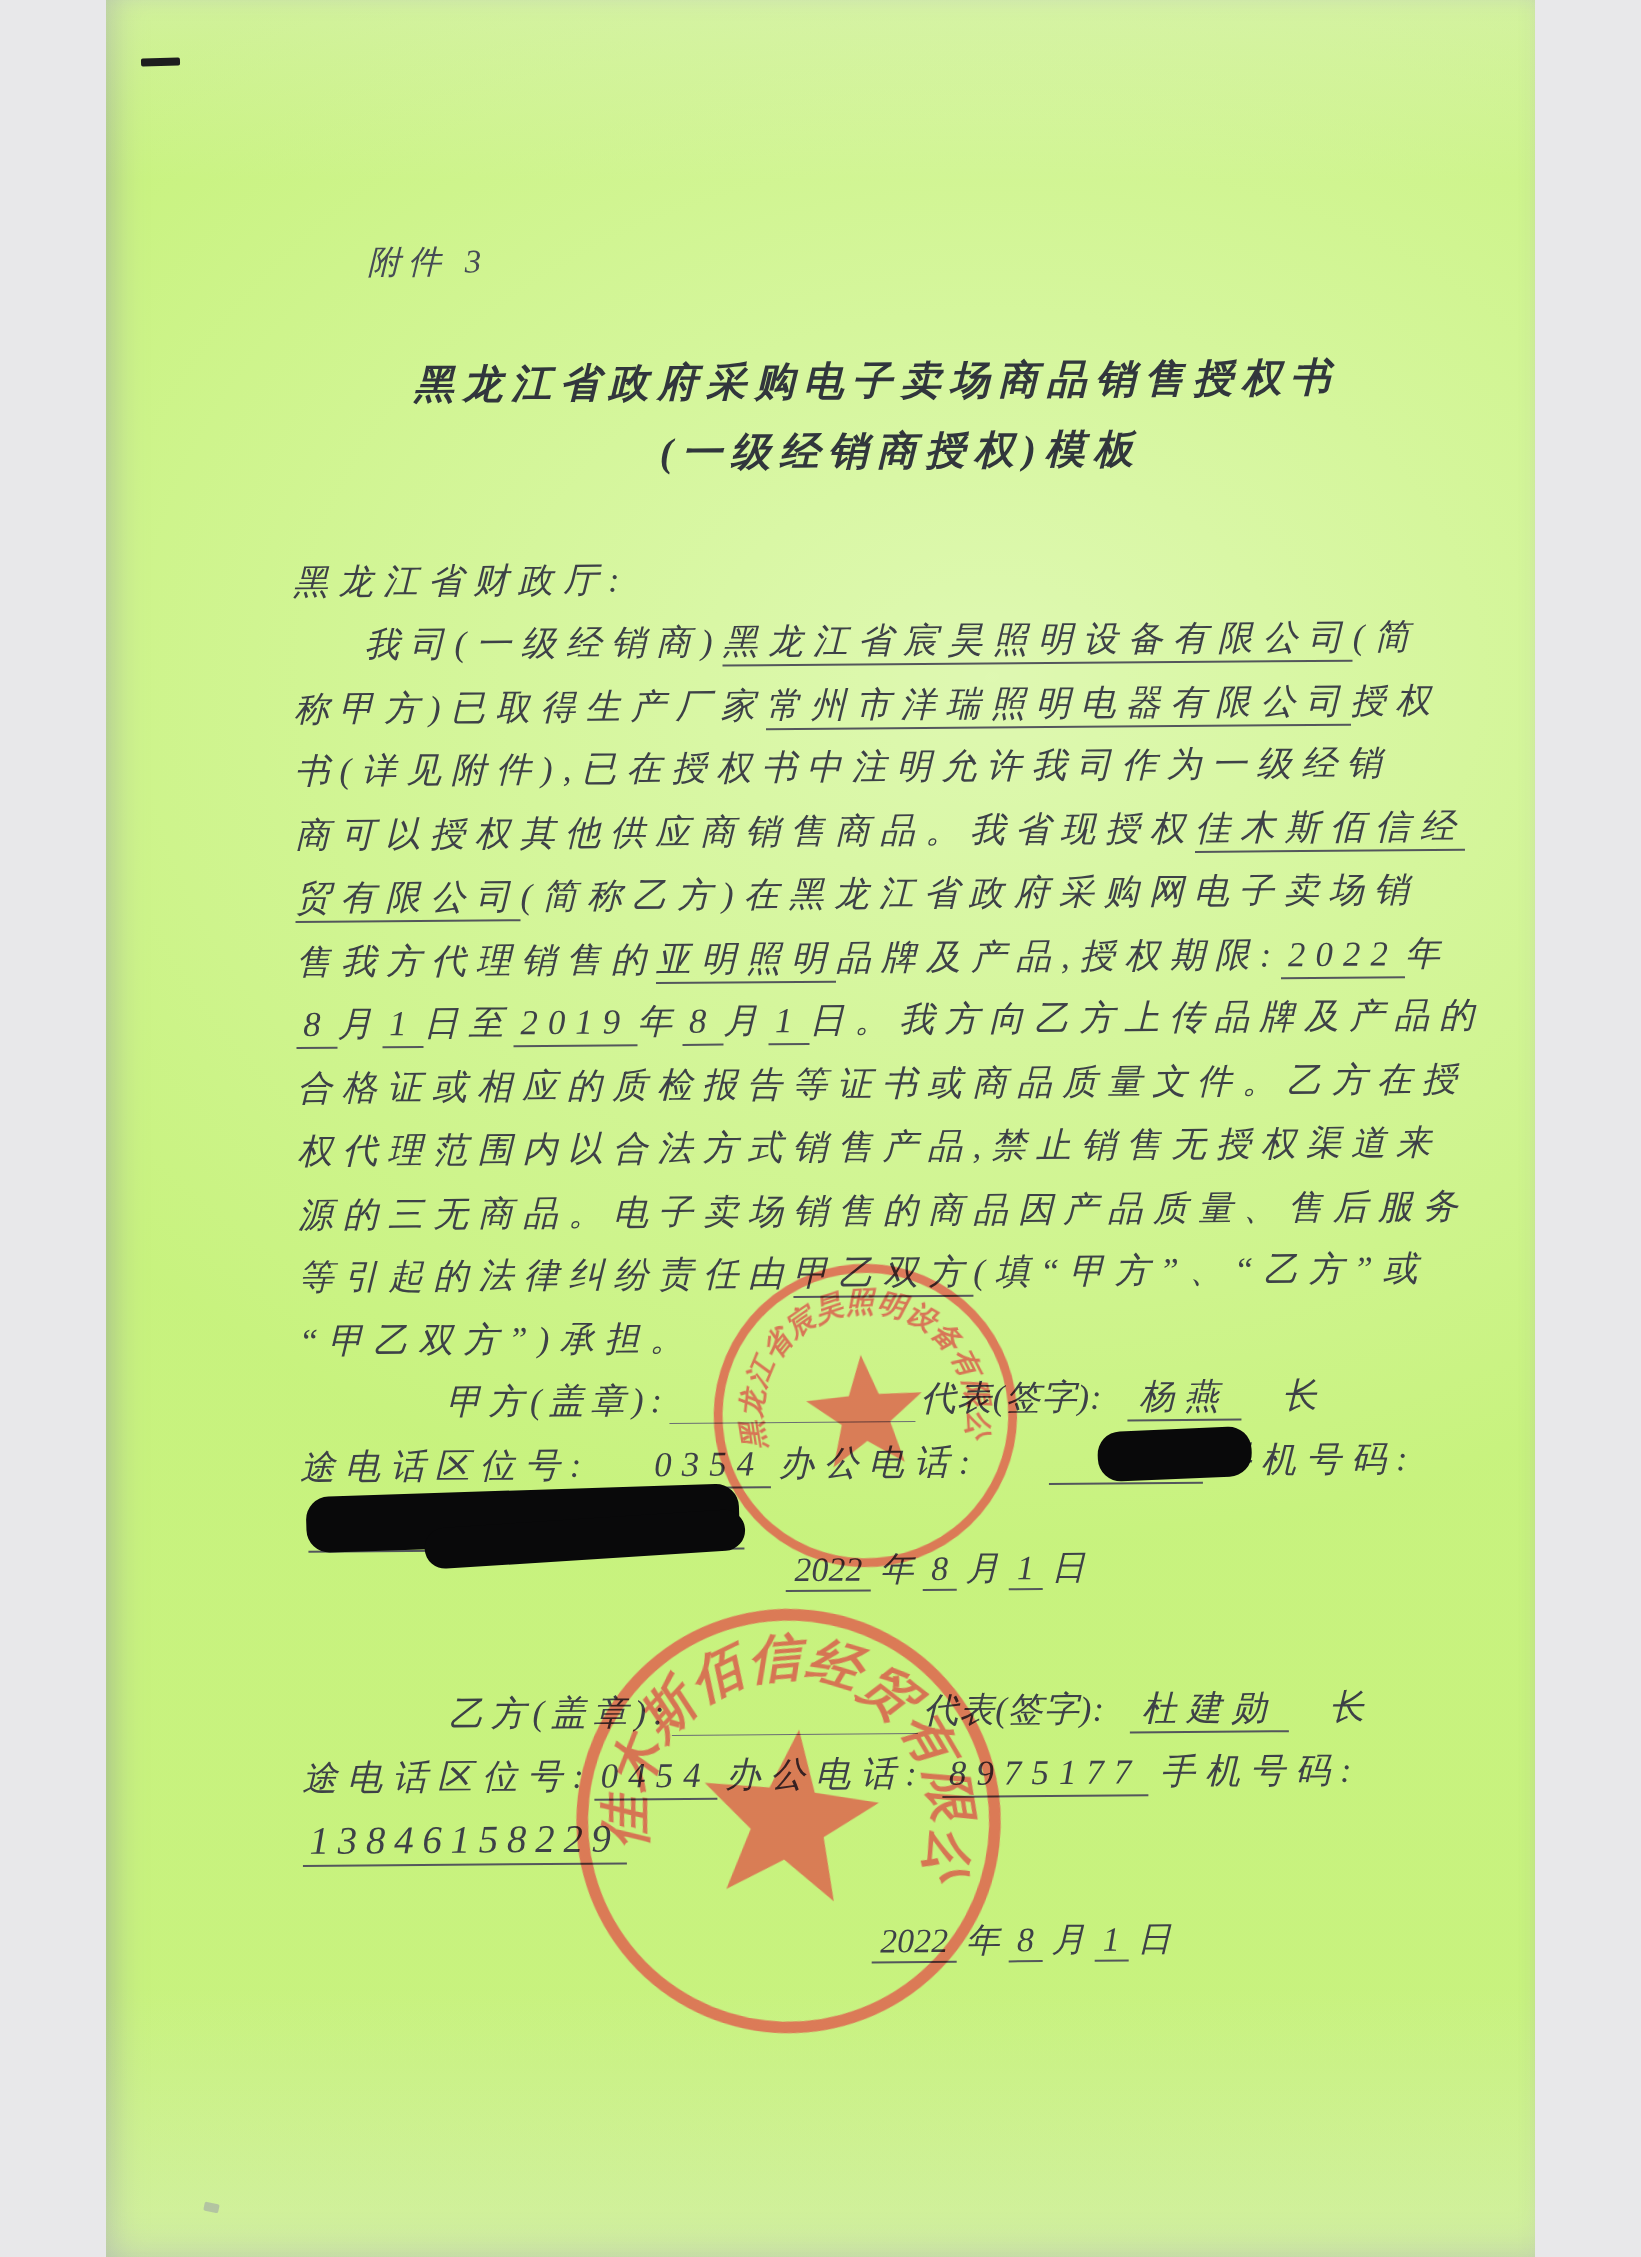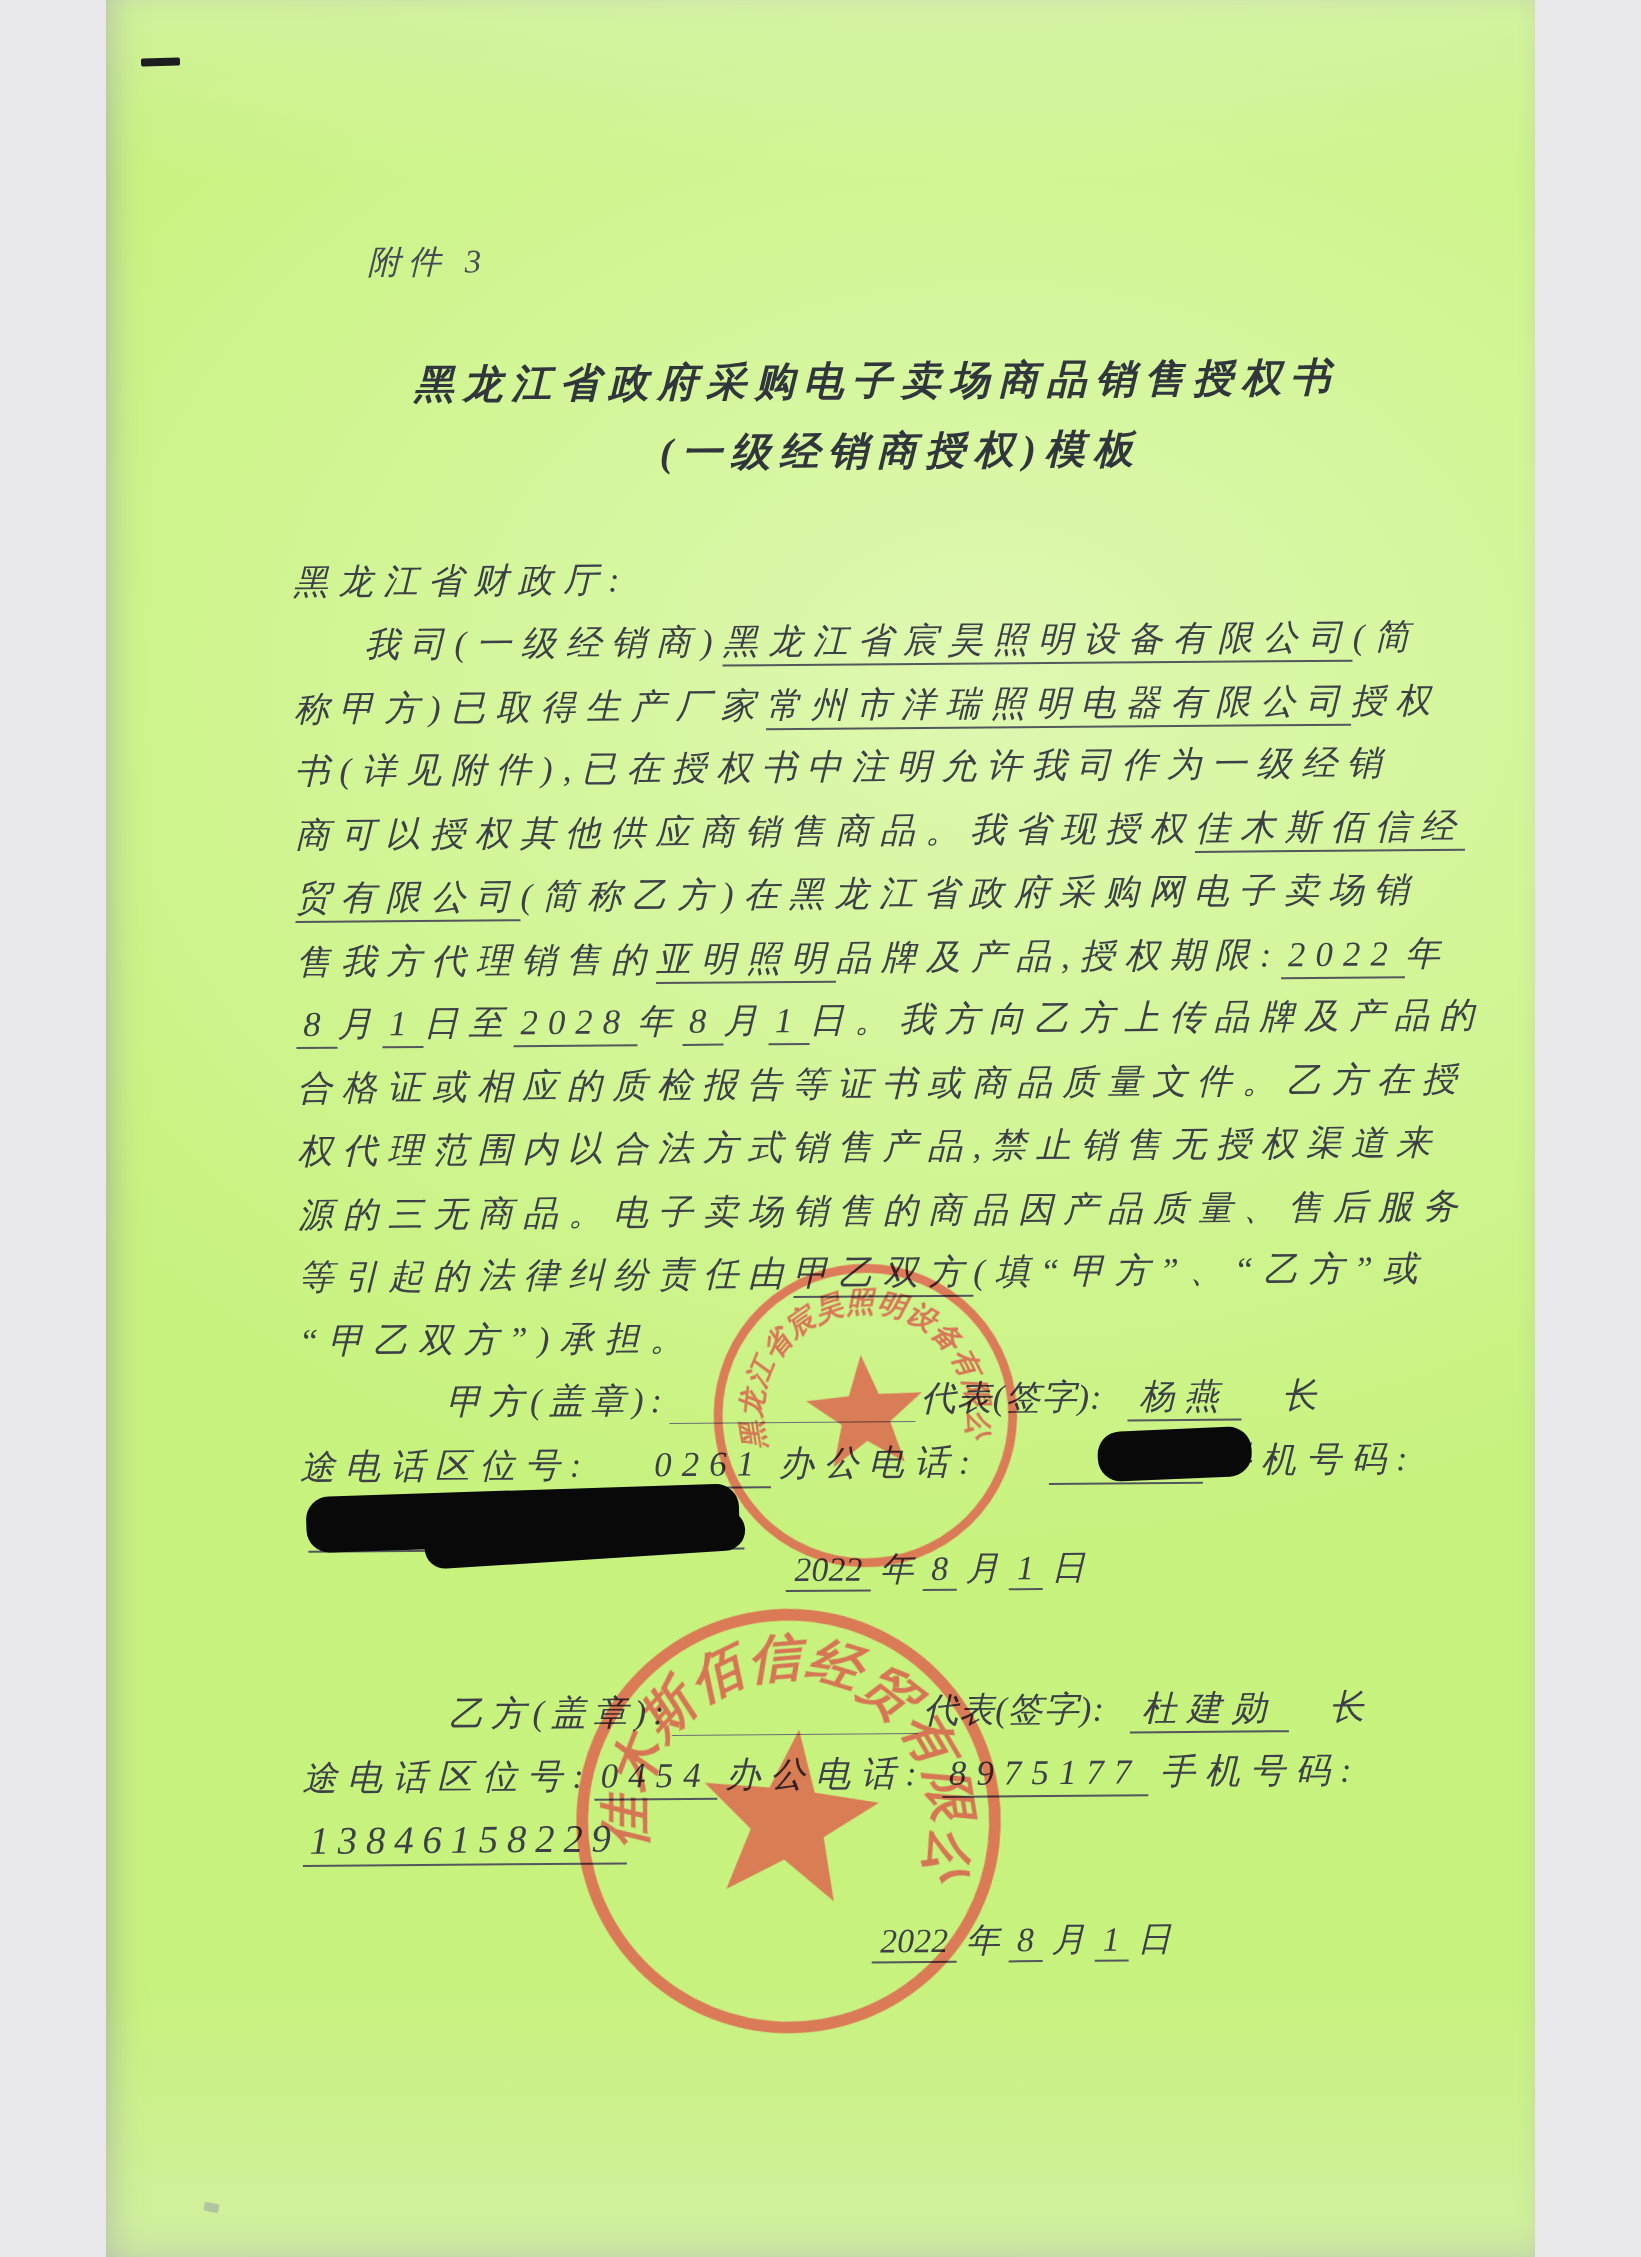--- a/index.html
+++ b/index.html
@@ -77,21 +77,21 @@
     <div class="ln" style="top:807px">
       <span>商可以授权其他供应商销售商品。我省现授权</span><span class="u">佳木斯佰信经</span>
     </div>
     <div class="ln" style="top:870px">
       <span class="u">贸有限公司</span><span>(简称乙方)在黑龙江省政府采购网电子卖场销</span>
     </div>
     <div class="ln" style="top:934px">
       <span>售我方代理销售的</span><span class="u">亚明照明</span><span>品牌及产品,授权期限:</span><span class="u num">2022</span><span>年</span>
     </div>
     <div class="ln" style="top:996px">
-      <span class="u num">8</span><span>月</span><span class="u num">1</span><span>日至</span><span class="u num">2028</span><span>年</span><span class="u num">8</span><span>月</span><span class="u num">1</span><span>日。我方向乙方上传品牌及产品的</span>
+      <span class="u num">8</span><span>月</span><span class="u num">1</span><span>日至</span><span class="u num">2019</span><span>年</span><span class="u num">8</span><span>月</span><span class="u num">1</span><span>日。我方向乙方上传品牌及产品的</span>
     </div>
     <div class="ln" style="top:1060px">
       <span>合格证或相应的质检报告等证书或商品质量文件。乙方在授</span>
     </div>
     <div class="ln" style="top:1123px">
       <span>权代理范围内以合法方式销售产品,禁止销售无授权渠道来</span>
     </div>
     <div class="ln" style="top:1187px">
       <span>源的三无商品。电子卖场销售的商品因产品质量、售后服务</span>
     </div>
@@ -99,21 +99,21 @@
       <span>等引起的法律纠纷责任由</span><span class="u">甲乙双方</span><span>(填“甲方”、“乙方”或</span>
     </div>
     <div class="ln" style="top:1313px">
       <span>“甲乙双方”)承担。</span>
     </div>
 
     <div class="ln" style="top:1375px">
       <span class="ind2"></span><span class="sp">甲方(盖章):</span><span class="blank w255"></span><span class="tight" style="margin-left:5.8px">代表(签字):</span><span class="u" style="margin-left:25px;padding:0 11.6px 2.9px">杨燕</span><span style="margin-left:41px">长</span>
     </div>
     <div class="ln" style="top:1439px">
-      <span>途电话区位号:</span><span class="u num" style="margin-left:56px">0261</span><span style="margin-left:7.7px">办公电话:</span><span class="oblank"></span><span style="margin-left:13.5px">手机号码:</span>
+      <span>途电话区位号:</span><span class="u num" style="margin-left:56px">0354</span><span style="margin-left:7.7px">办公电话:</span><span class="oblank"></span><span style="margin-left:13.5px">手机号码:</span>
       <div class="redact" style="left:798px;top:-7.7px;width:154px;height:50px;transform:rotate(-2deg)"></div>
     </div>
     <div class="ln" style="top:1502px">
       <span class="frag">1</span>
       <span class="mobile-blank"></span>
       <div class="redact" style="left:5.8px;top:-15.4px;width:433px;height:56px;transform:rotate(-1.4deg)"></div>
       <div class="redact" style="left:124px;top:13.5px;width:321px;height:41px;transform:rotate(-3.2deg)"></div>
     </div>
     <div class="date" style="left:676px;top:1546px">
       <span class="u num">2022</span><span>年</span><span class="u num">8</span><span>月</span><span class="u num">1</span><span>日</span>

